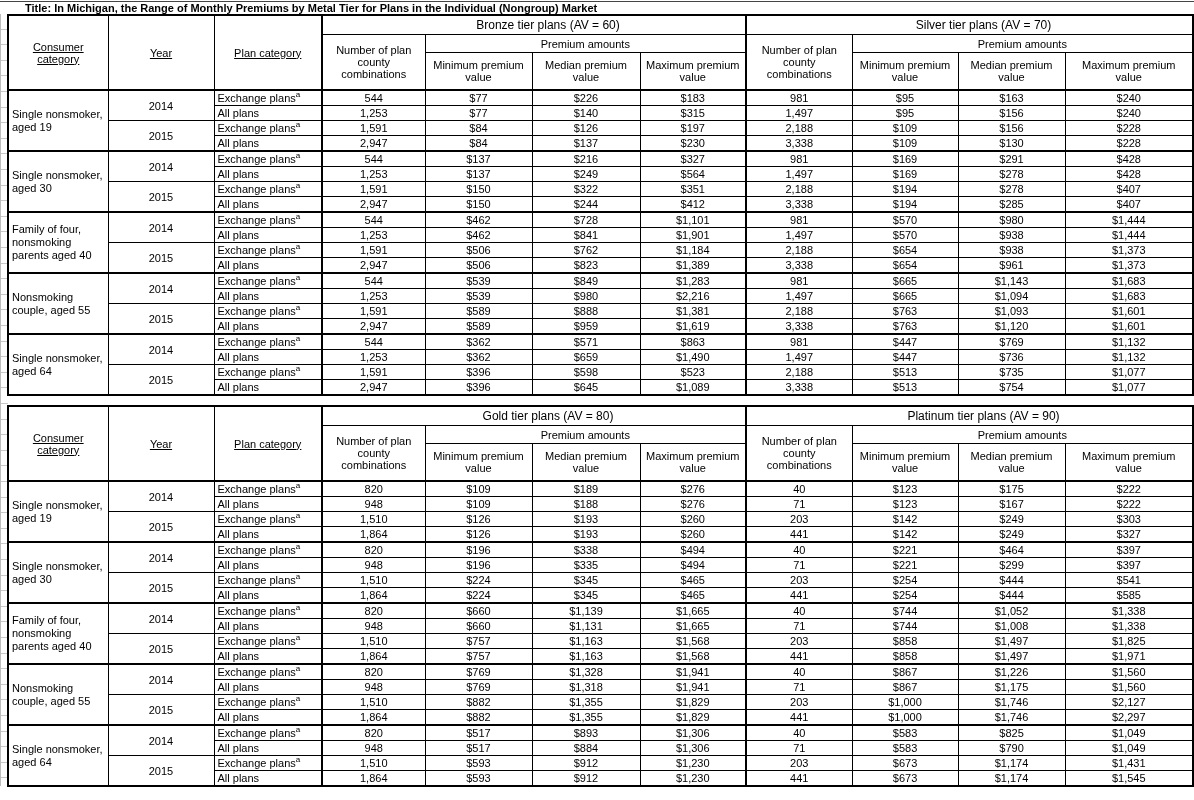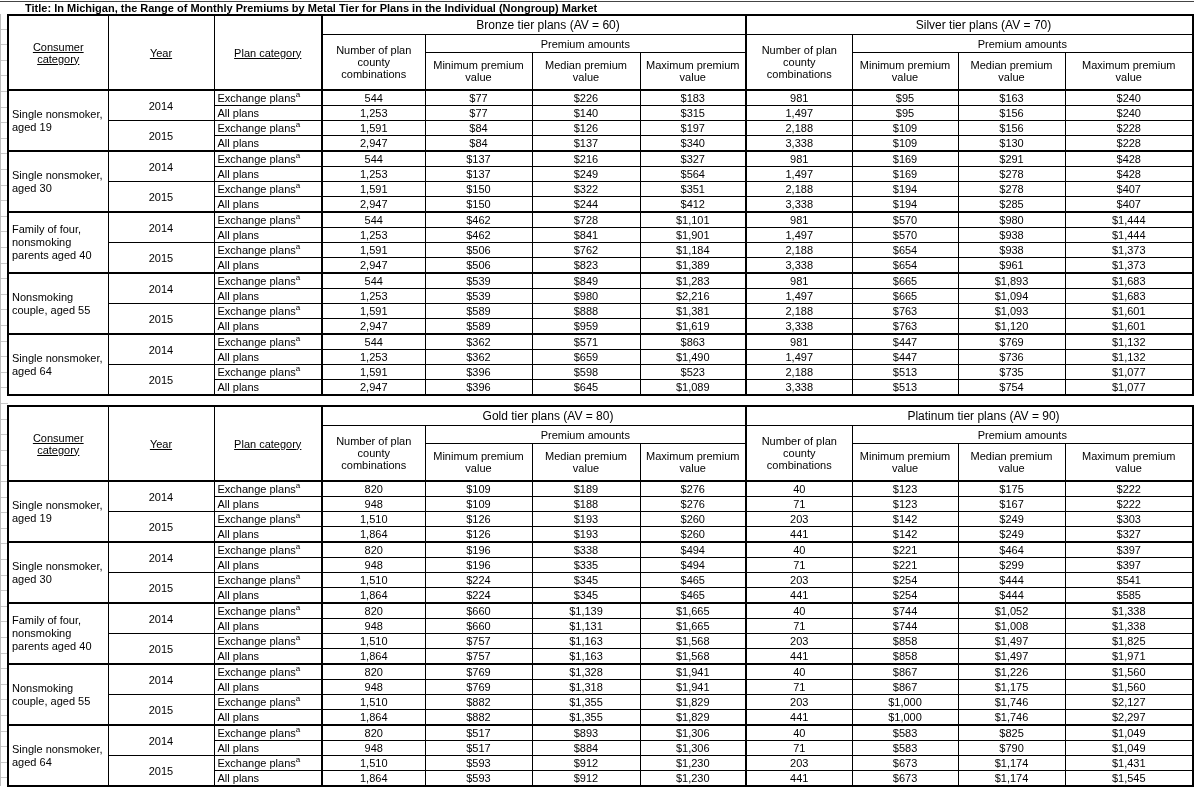--- a/index.html
+++ b/index.html
@@ -118,21 +118,21 @@
         <td class="val tl">2,188</td>
         <td class="val">$109</td>
         <td class="val">$156</td>
         <td class="val">$228</td>
       </tr>
       <tr>
         <td class="plan"><span>All plans</span></td>
         <td class="val tl">2,947</td>
         <td class="val">$84</td>
         <td class="val">$137</td>
-        <td class="val">$340</td>
+        <td class="val">$230</td>
         <td class="val tl">3,338</td>
         <td class="val">$109</td>
         <td class="val">$130</td>
         <td class="val">$228</td>
       </tr>
       <tr class="group-start">
         <td class="cat" rowspan="4">Single nonsmoker, aged 30</td>
         <td class="year" rowspan="2">2014</td>
         <td class="plan"><span>Exchange plans</span><sup>a</sup></td>
         <td class="val tl">544</td>
@@ -228,21 +228,21 @@
       <tr class="group-start">
         <td class="cat" rowspan="4">Nonsmoking couple, aged 55</td>
         <td class="year" rowspan="2">2014</td>
         <td class="plan"><span>Exchange plans</span><sup>a</sup></td>
         <td class="val tl">544</td>
         <td class="val">$539</td>
         <td class="val">$849</td>
         <td class="val">$1,283</td>
         <td class="val tl">981</td>
         <td class="val">$665</td>
-        <td class="val">$1,893</td>
+        <td class="val">$1,143</td>
         <td class="val">$1,683</td>
       </tr>
       <tr>
         <td class="plan"><span>All plans</span></td>
         <td class="val tl">1,253</td>
         <td class="val">$539</td>
         <td class="val">$980</td>
         <td class="val">$2,216</td>
         <td class="val tl">1,497</td>
         <td class="val">$665</td>

